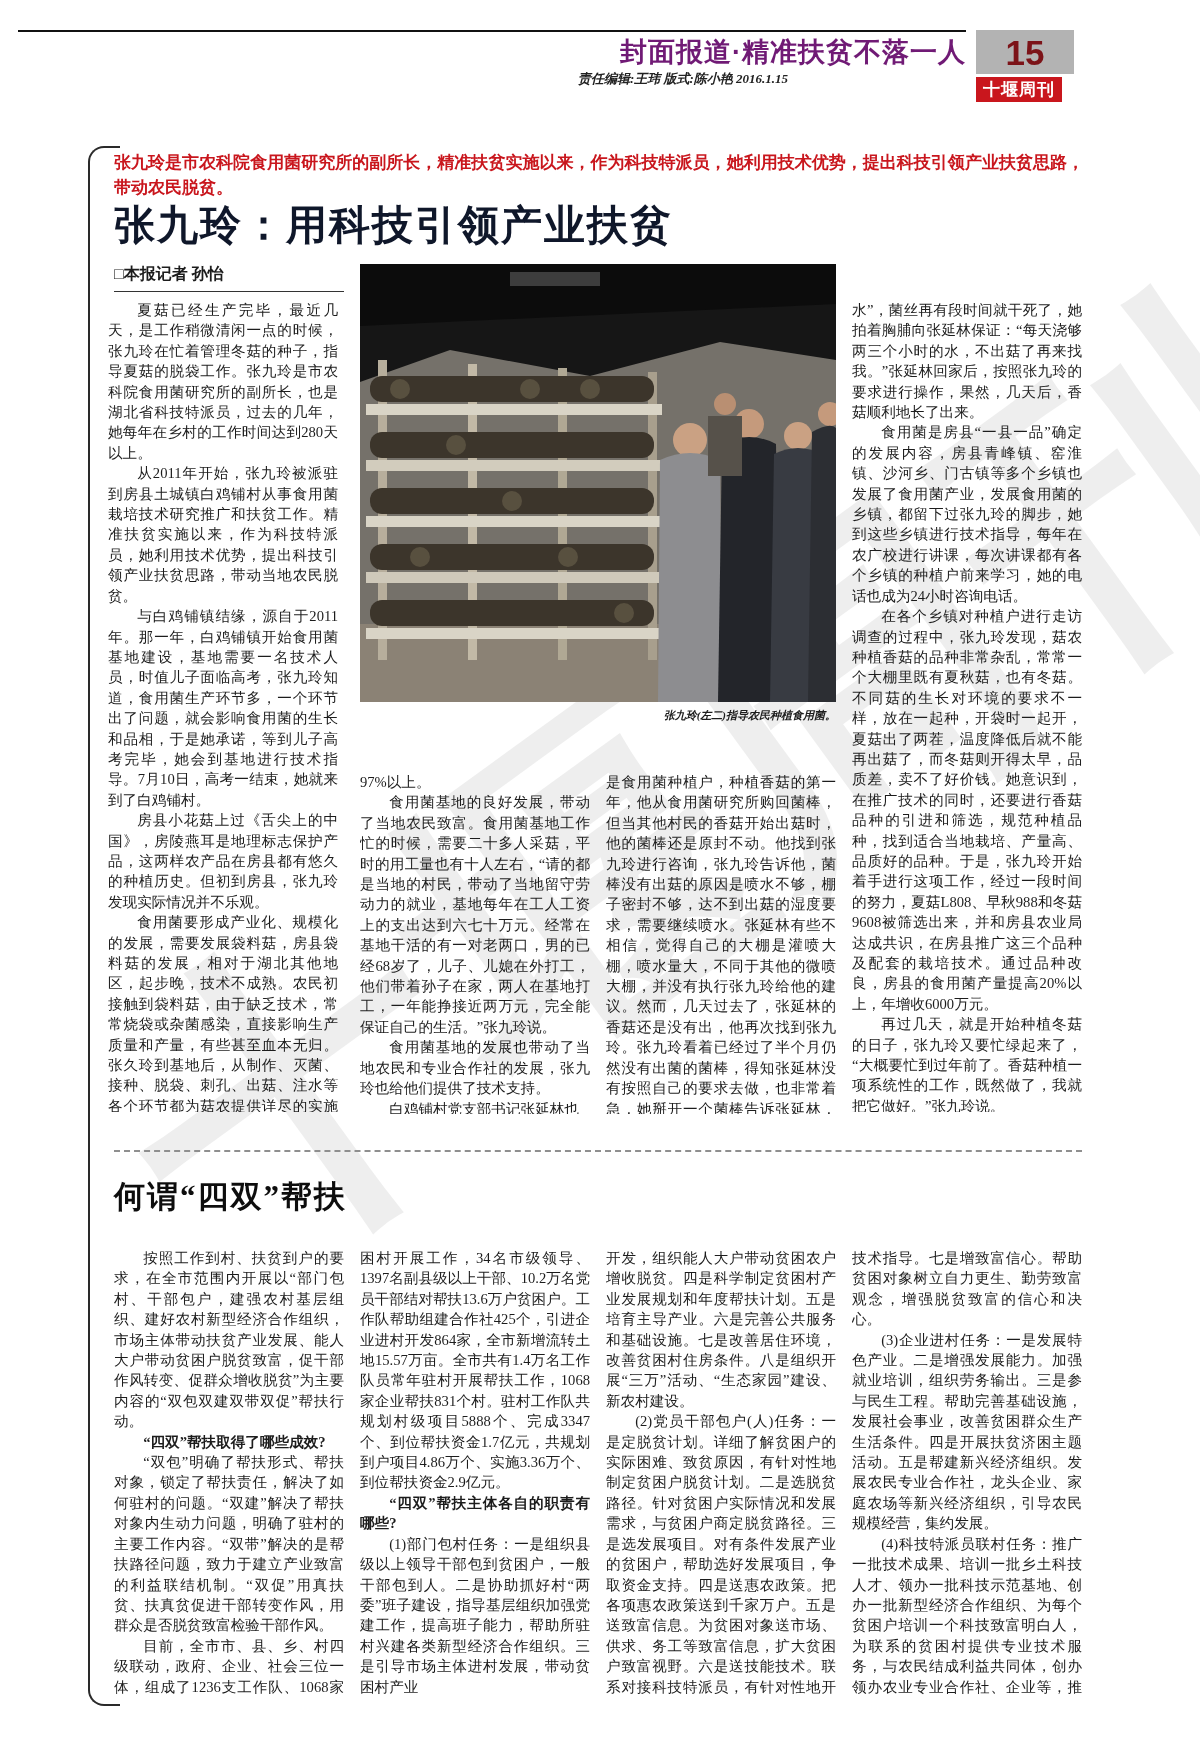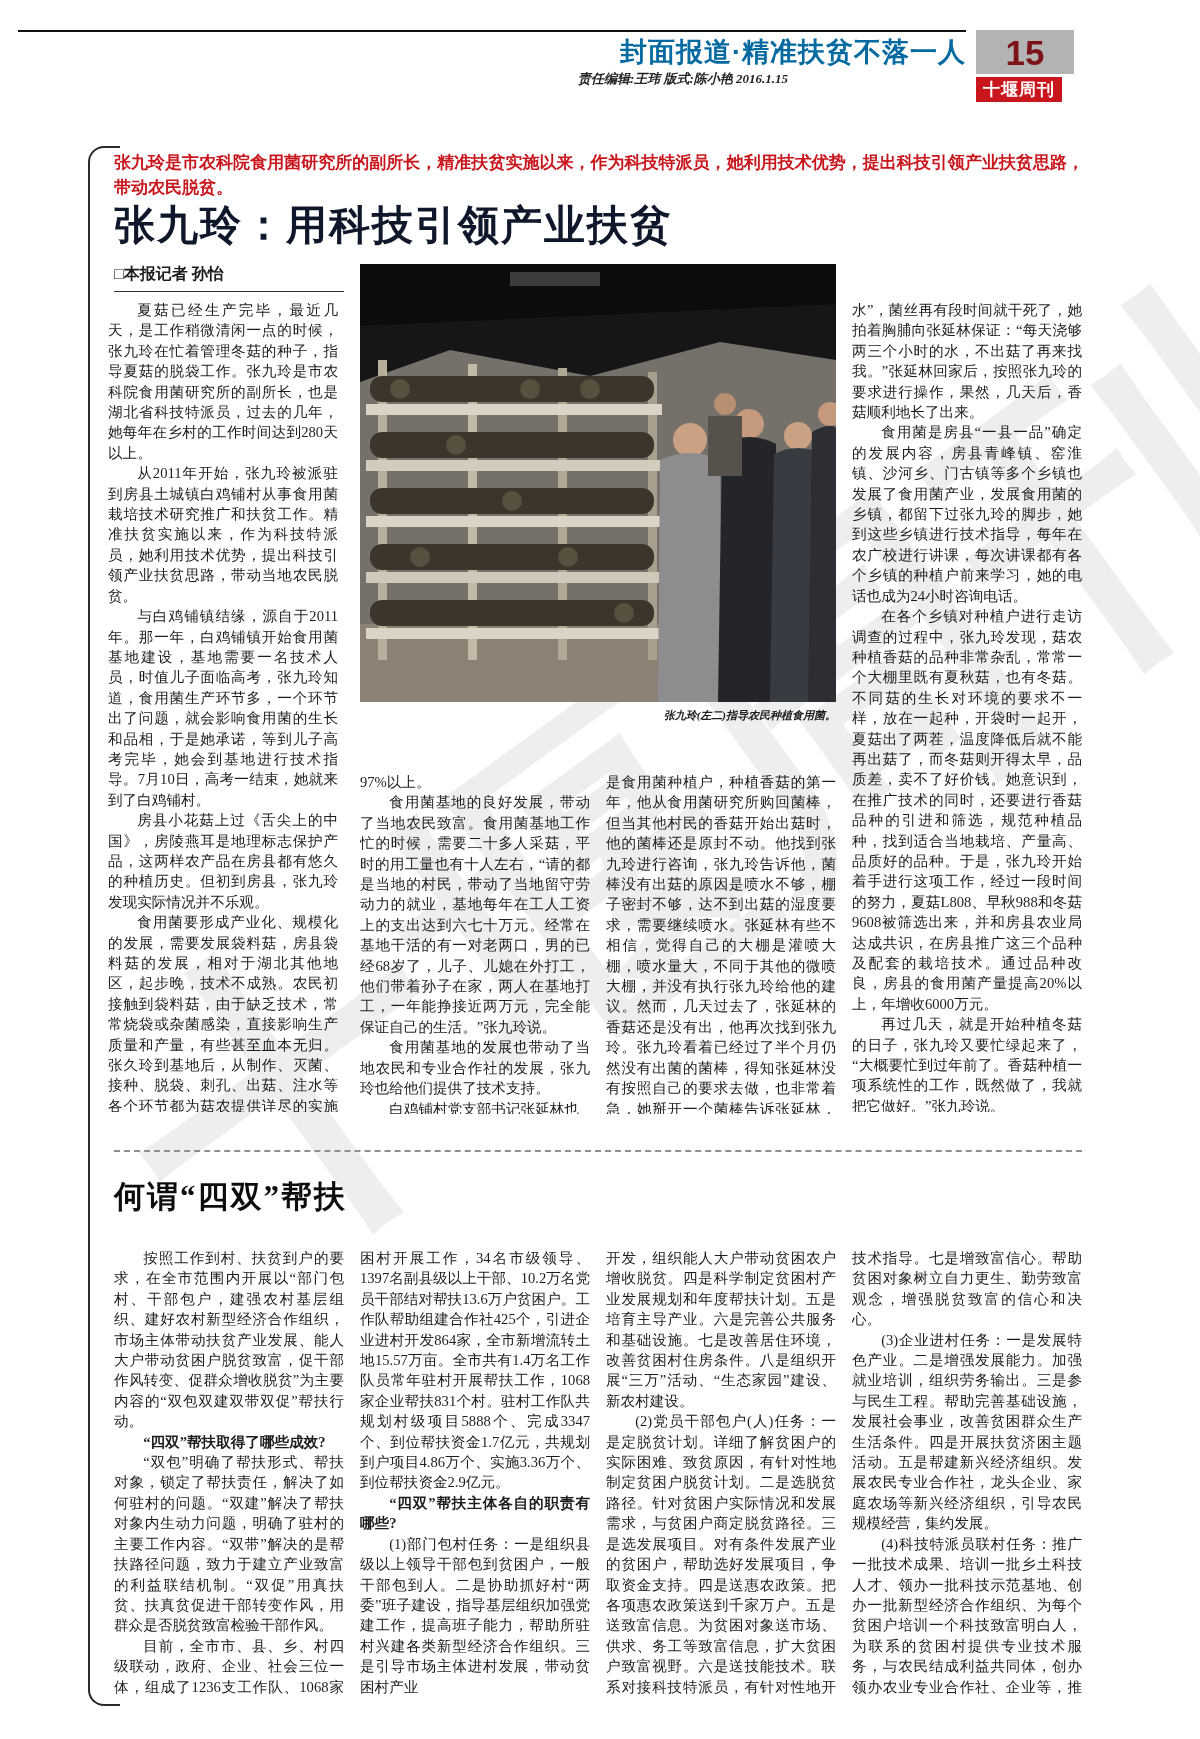--- a/index.html
+++ b/index.html
@@ -54,21 +54,21 @@
   #a2c2{left:360px;top:1248px;width:230px;height:450px;}
   #a2c3{left:606px;top:1248px;width:230px;height:450px;}
   #a2c4{left:852px;top:1248px;width:230px;height:450px;}
 </style>
 </head>
 <body>
 
 <div id="page">
 
   <div class="abs" id="top-rule"></div>
-  <div class="abs" id="section-title" style="color: #0369a1;">封面报道·精准扶贫不落一人</div>
+  <div class="abs" id="section-title" style="color: #701a75;">封面报道·精准扶贫不落一人</div>
   <div class="abs" id="credits">责任编辑:王玮  版式:陈小艳  2016.1.15</div>
   <div class="abs" id="pagenum-box" style="background: rgb(179, 179, 179);">
     <span id="pagenum" style="color: rgb(124, 19, 24);">15</span>
   </div>
   <div class="abs" id="masthead-box" style="background: rgb(201, 22, 29);">
     <span id="masthead">十堰周刊</span>
   </div>
 
   <div class="abs" id="frame"></div>
 

